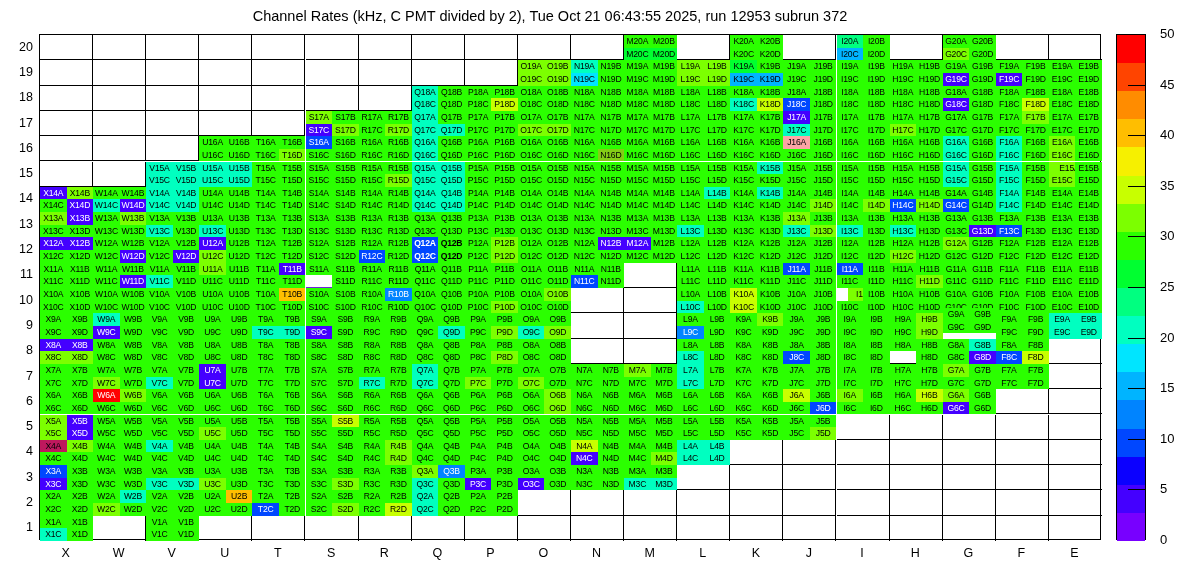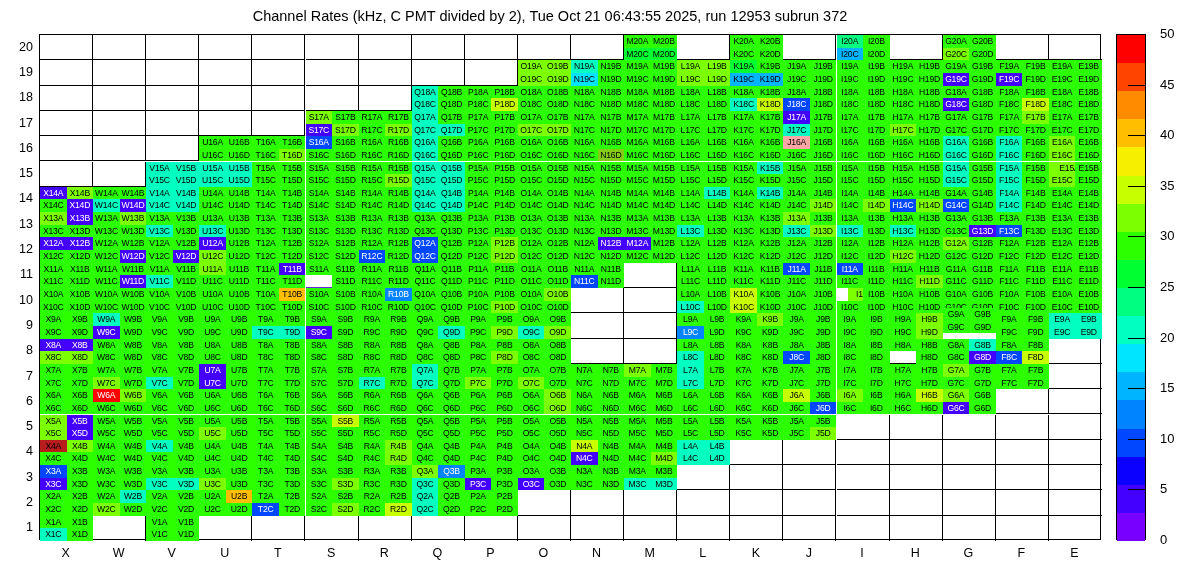--- a/index.html
+++ b/index.html
@@ -833,21 +833,21 @@
           <div class="sub" style="left: 26.55px; top: 0px; width: 26.55px; height: 12.65px; background: rgb(43, 255, 0); color: rgb(0, 0, 0);">S12B</div>
           <div class="sub" style="left: 0px; top: 12.65px; width: 26.55px; height: 12.65px; background: rgb(43, 255, 0); color: rgb(0, 0, 0);">S12C</div>
           <div class="sub" style="left: 26.55px; top: 12.65px; width: 26.55px; height: 12.65px; background: rgb(43, 255, 0); color: rgb(0, 0, 0);">S12D</div>
         </div>
         <div class="gcell" style="left: 318.6px; top: 202.4px; width: 53.1px; height: 25.3px;">
           <div class="sub" style="left: 0px; top: 0px; width: 26.55px; height: 12.65px; background: rgb(43, 255, 0); color: rgb(0, 0, 0);">R12A</div>
           <div class="sub" style="left: 26.55px; top: 0px; width: 26.55px; height: 12.65px; background: rgb(43, 255, 0); color: rgb(0, 0, 0);">R12B</div>
           <div class="sub" style="left: 0px; top: 12.65px; width: 26.55px; height: 12.65px; background: rgb(0, 71, 255); color: rgb(255, 255, 255);">R12C</div>
           <div class="sub" style="left: 26.55px; top: 12.65px; width: 26.55px; height: 12.65px; background: rgb(43, 255, 0); color: rgb(0, 0, 0);">R12D</div>
         </div>
-        <div class="gcell" style="left: 371.7px; top: 202.4px; width: 53.1px; height: 25.3px;">
+        <div class="gcell" style="left: 371.7px; top: 202.4px; width: 53.1px; height: 25.3px; font-weight: bold;">
           <div class="sub" style="left: 0px; top: 0px; width: 26.55px; height: 12.65px; background: rgb(0, 71, 255); color: rgb(255, 255, 255);">Q12A</div>
           <div class="sub" style="left: 26.55px; top: 0px; width: 26.55px; height: 12.65px; background: rgb(43, 255, 0); color: rgb(0, 0, 0);">Q12B</div>
           <div class="sub" style="left: 0px; top: 12.65px; width: 26.55px; height: 12.65px; background: rgb(0, 71, 255); color: rgb(255, 255, 255);">Q12C</div>
           <div class="sub" style="left: 26.55px; top: 12.65px; width: 26.55px; height: 12.65px; background: rgb(43, 255, 0); color: rgb(0, 0, 0);">Q12D</div>
         </div>
         <div class="gcell" style="left: 424.8px; top: 202.4px; width: 53.1px; height: 25.3px;">
           <div class="sub" style="left: 0px; top: 0px; width: 26.55px; height: 12.65px; background: rgb(43, 255, 0); color: rgb(0, 0, 0);">P12A</div>
           <div class="sub" style="left: 26.55px; top: 0px; width: 26.55px; height: 12.65px; background: rgb(124, 255, 0); color: rgb(0, 0, 0);">P12B</div>
           <div class="sub" style="left: 0px; top: 12.65px; width: 26.55px; height: 12.65px; background: rgb(43, 255, 0); color: rgb(0, 0, 0);">P12C</div>
           <div class="sub" style="left: 26.55px; top: 12.65px; width: 26.55px; height: 12.65px; background: rgb(124, 255, 0); color: rgb(0, 0, 0);">P12D</div>
@@ -1672,21 +1672,21 @@
           <div class="sub" style="left: 26.55px; top: 0px; width: 26.55px; height: 12.65px; background: rgb(43, 255, 0); color: rgb(0, 0, 0);">J5B</div>
           <div class="sub" style="left: 0px; top: 12.65px; width: 26.55px; height: 12.65px; background: rgb(43, 255, 0); color: rgb(0, 0, 0);">J5C</div>
           <div class="sub" style="left: 26.55px; top: 12.65px; width: 26.55px; height: 12.65px; background: rgb(124, 255, 0); color: rgb(0, 0, 0);">J5D</div>
         </div>
         <div class="gcell" style="left: 796.5px; top: 379.5px; width: 53.1px; height: 25.3px;"></div>
         <div class="gcell" style="left: 849.6px; top: 379.5px; width: 53.1px; height: 25.3px;"></div>
         <div class="gcell" style="left: 902.7px; top: 379.5px; width: 53.1px; height: 25.3px;"></div>
         <div class="gcell" style="left: 955.8px; top: 379.5px; width: 53.1px; height: 25.3px;"></div>
         <div class="gcell lastcol" style="left: 1008.9px; top: 379.5px; width: 53.1px; height: 25.3px;"></div>
         <div class="gcell" style="left: 0px; top: 404.8px; width: 53.1px; height: 25.3px;">
-          <div class="sub" style="left: 0px; top: 0px; width: 26.55px; height: 12.65px; background: #b91c1c; color: rgb(0, 0, 0);">X4A</div>
+          <div class="sub" style="left: 0px; top: 0px; width: 26.55px; height: 12.65px; background: #be185d; color: rgb(0, 0, 0);">X4A</div>
           <div class="sub" style="left: 26.55px; top: 0px; width: 26.55px; height: 12.65px; background: rgb(124, 255, 0); color: rgb(0, 0, 0);">X4B</div>
           <div class="sub" style="left: 0px; top: 12.65px; width: 26.55px; height: 12.65px; background: rgb(43, 255, 0); color: rgb(0, 0, 0);">X4C</div>
           <div class="sub" style="left: 26.55px; top: 12.65px; width: 26.55px; height: 12.65px; background: rgb(43, 255, 0); color: rgb(0, 0, 0);">X4D</div>
         </div>
         <div class="gcell" style="left: 53.1px; top: 404.8px; width: 53.1px; height: 25.3px;">
           <div class="sub" style="left: 0px; top: 0px; width: 26.55px; height: 12.65px; background: rgb(43, 255, 0); color: rgb(0, 0, 0);">W4A</div>
           <div class="sub" style="left: 26.55px; top: 0px; width: 26.55px; height: 12.65px; background: rgb(43, 255, 0); color: rgb(0, 0, 0);">W4B</div>
           <div class="sub" style="left: 0px; top: 12.65px; width: 26.55px; height: 12.65px; background: rgb(43, 255, 0); color: rgb(0, 0, 0);">W4C</div>
           <div class="sub" style="left: 26.55px; top: 12.65px; width: 26.55px; height: 12.65px; background: rgb(43, 255, 0); color: rgb(0, 0, 0);">W4D</div>
         </div>

